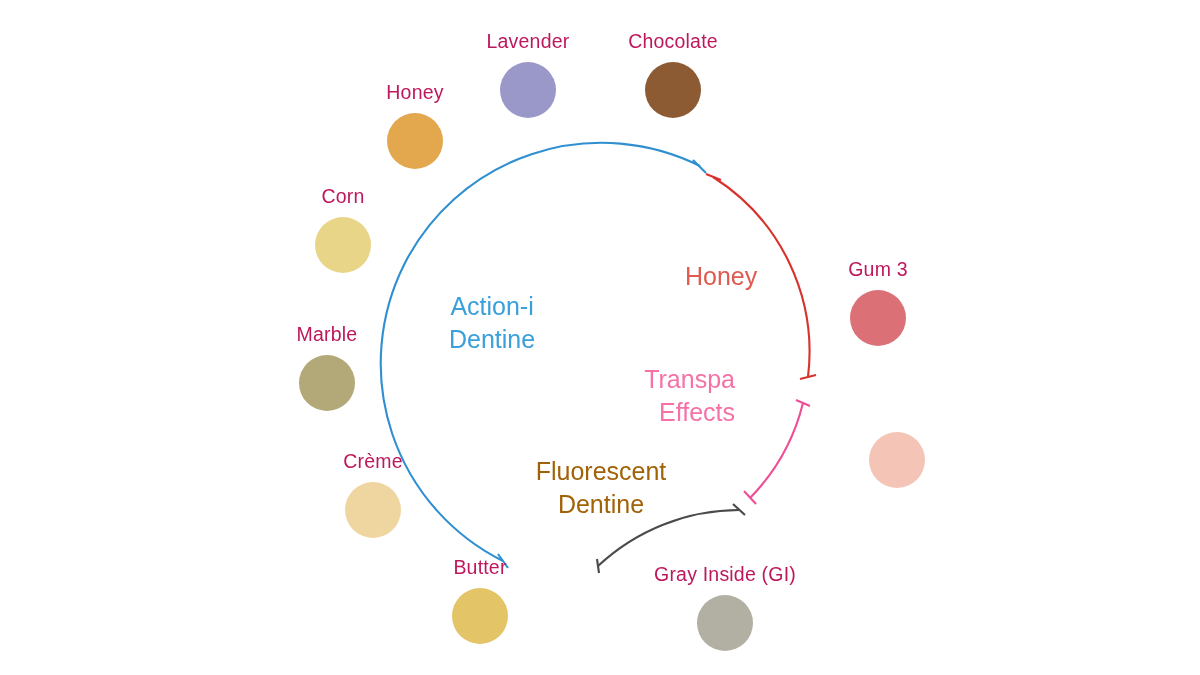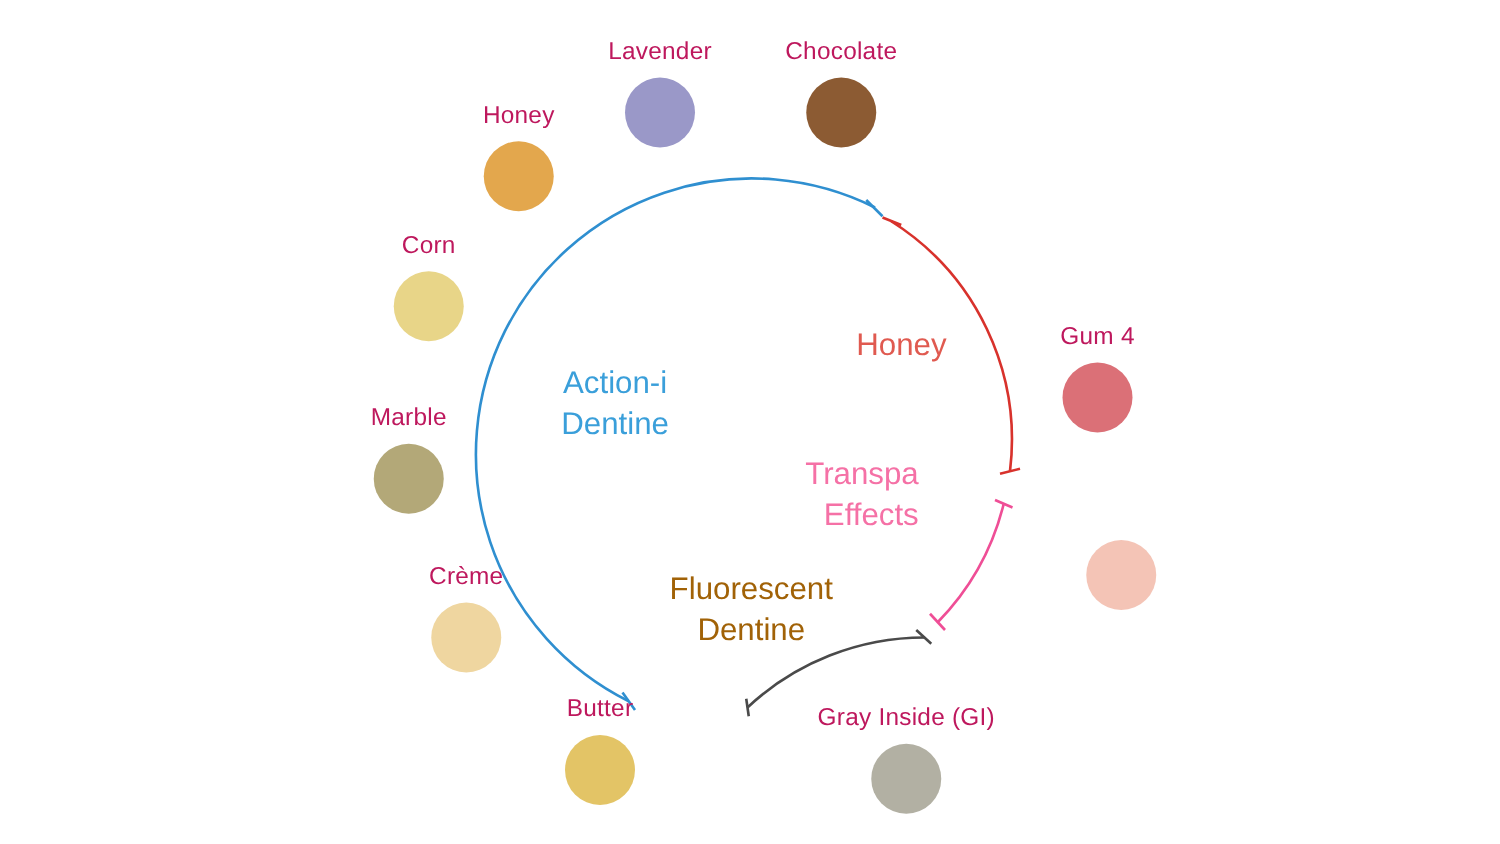--- a/index.html
+++ b/index.html
@@ -149,21 +149,21 @@
     <div class="swatch-dot" style="background:#efd6a0;"></div>
   </div>
 
   <div class="swatch-group" style="left:395px; top:556px;">
     <div class="swatch-label">Butter</div>
     <div class="swatch-dot" style="background:#e3c466;"></div>
   </div>
 
 
   <div class="swatch-group" style="left:793px; top:258px;">
-    <div class="swatch-label">Gum 4</div>
+    <div class="swatch-label">Gum 3</div>
     <div class="swatch-dot" style="background:#db7077;"></div>
   </div>
 
   <div class="swatch-group" style="left:812px; top:423px;">
     <div class="swatch-dot" style="background:#f4c4b6;"></div>
   </div>
 
   <div class="swatch-group" style="left:640px; top:563px;">
     <div class="swatch-label">Gray Inside (GI)</div>
     <div class="swatch-dot" style="background:#b2b0a3;"></div>

